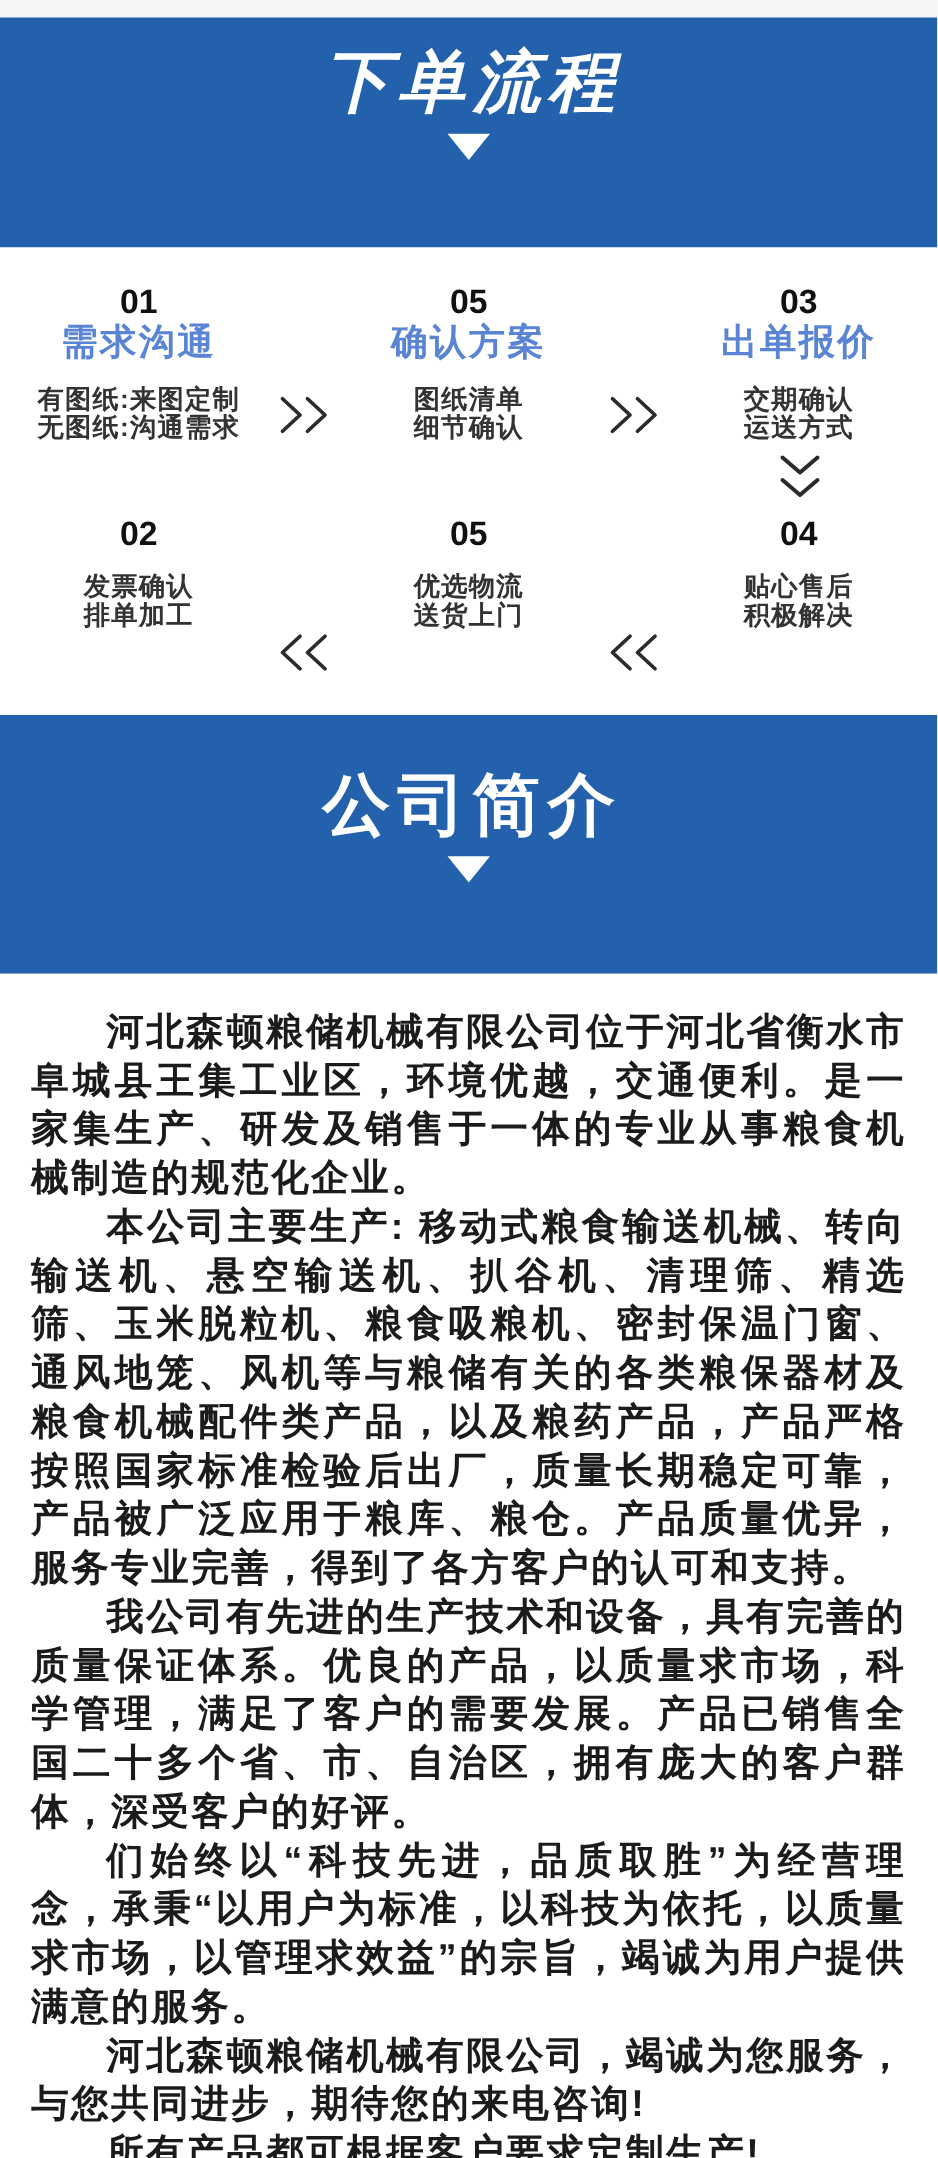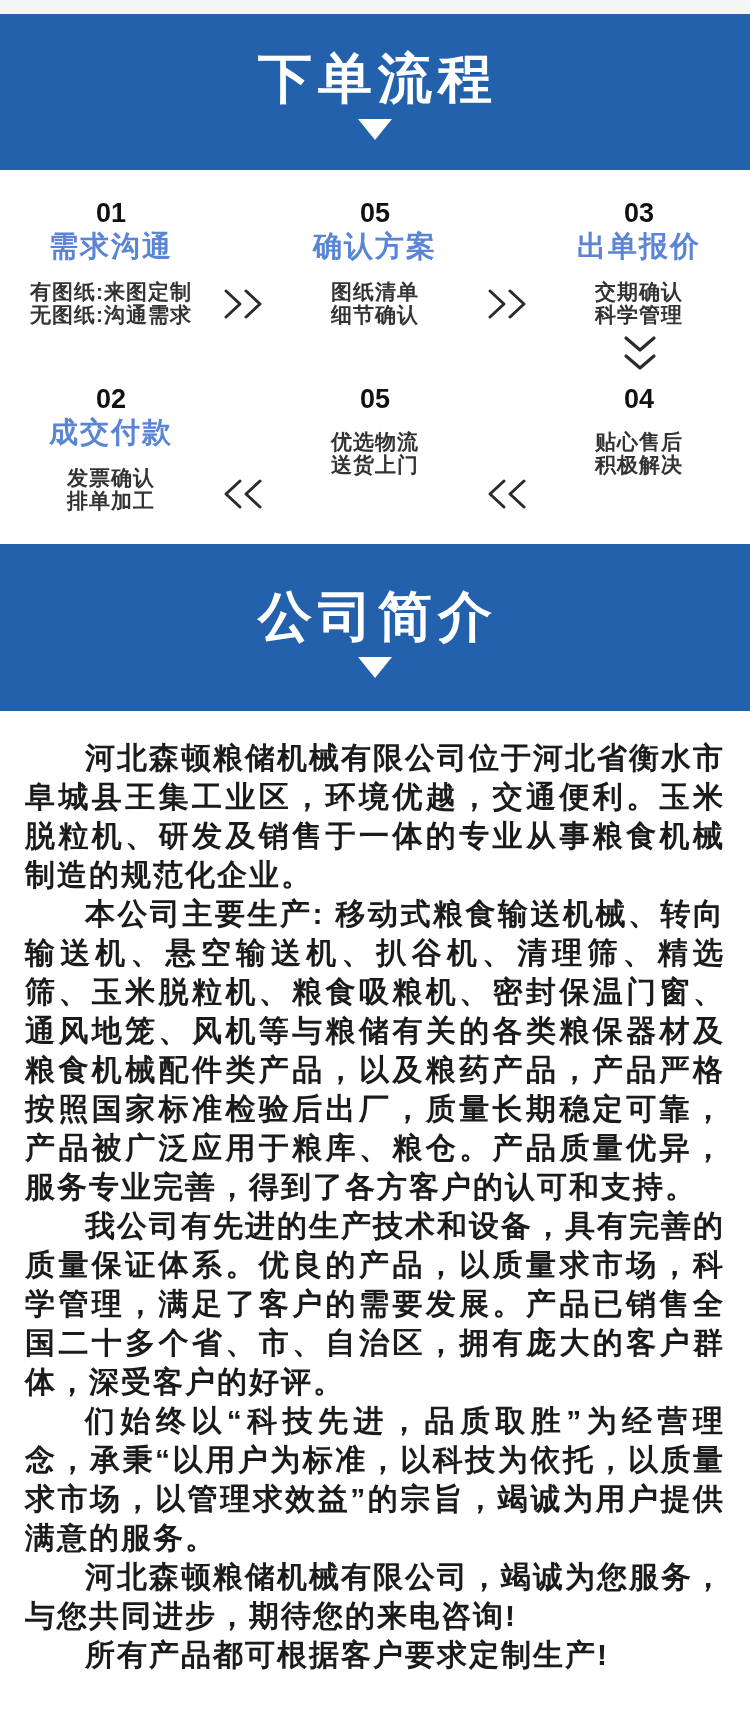--- a/index.html
+++ b/index.html
@@ -10,22 +10,22 @@
     font-family:"Liberation Sans", sans-serif;
     overflow:hidden;
   }
   .top-strip{height:14px;background:#f4f5f7;}
 
   
   .banner{
     background:var(--banner-blue,#2361ad);
     display:flex;flex-direction:column;align-items:center;
   }
-  .banner.order{height:156px;padding-top:36px;box-sizing:border-box;}
-  .banner.about-b{height:167px;padding-top:44px;box-sizing:border-box;}
+  .banner.order{height:184px;padding-top:24px;box-sizing:border-box;font-style:italic;}
+  .banner.about-b{height:207px;padding-top:44px;box-sizing:border-box;}
   .banner-title{
     margin:0;color:#ffffff;font-size:54px;line-height:56px;
     font-weight:bold;letter-spacing:6px;text-indent:6px;
   }
   .tri{
     width:0;height:0;margin-top:13px;
     border-left:17px solid transparent;
     border-right:17px solid transparent;
     border-top:21px solid #ffffff;
   }
@@ -117,38 +117,37 @@
         <svg width="46" height="36" viewBox="0 0 46 36" fill="none" stroke="#2b2b2b" stroke-width="3" stroke-linecap="round" stroke-linejoin="round">
           <polyline points="6,5 20,18 6,31"></polyline>
           <polyline points="26,5 40,18 26,31"></polyline>
         </svg>
       </div>
       <div class="step">
         <div class="step-num">03</div>
         <div class="step-title">出单报价</div>
         <div class="step-sub">
           <div>交期确认</div>
-          <div>科学管理</div>
+          <div>运送方式</div>
         </div>
       </div>
     </div>
 
     <div class="turn-row">
       <span class="turn-icon">
         <svg width="38" height="42" viewBox="0 0 38 42" fill="none" stroke="#2b2b2b" stroke-width="3.2" stroke-linecap="round" stroke-linejoin="round">
           <polyline points="5,4 19,16 33,4"></polyline>
           <polyline points="5,22 19,34 33,22"></polyline>
         </svg>
       </span>
     </div>
 
     <div class="steps-grid row2">
       <div class="step">
         <div class="step-num">02</div>
-        <div class="step-title">成交付款</div>
         <div class="step-sub">
           <div>发票确认</div>
           <div>排单加工</div>
         </div>
       </div>
       <div class="arrow">
         <svg width="46" height="36" viewBox="0 0 46 36" fill="none" stroke="#2b2b2b" stroke-width="3" stroke-linecap="round" stroke-linejoin="round">
           <polyline points="40,5 26,18 40,31"></polyline>
           <polyline points="20,5 6,18 20,31"></polyline>
         </svg>
@@ -176,21 +175,21 @@
     </div>
 
   </section>
 
   <section class="banner about-b">
     <h1 class="banner-title">公司简介</h1>
     <div class="tri"></div>
   </section>
 
   <section class="about">
-    <p>河北森顿粮储机械有限公司位于河北省衡水市阜城县王集工业区，环境优越，交通便利。玉米脱粒机、研发及销售于一体的专业从事粮食机械制造的规范化企业。</p>
+    <p>河北森顿粮储机械有限公司位于河北省衡水市阜城县王集工业区，环境优越，交通便利。是一家集生产、研发及销售于一体的专业从事粮食机械制造的规范化企业。</p>
     <p>本公司主要生产: 移动式粮食输送机械、转向输送机、悬空输送机、扒谷机、清理筛、精选筛、玉米脱粒机、粮食吸粮机、密封保温门窗、通风地笼、风机等与粮储有关的各类粮保器材及粮食机械配件类产品，以及粮药产品，产品严格按照国家标准检验后出厂，质量长期稳定可靠，产品被广泛应用于粮库、粮仓。产品质量优异，服务专业完善，得到了各方客户的认可和支持。</p>
     <p>我公司有先进的生产技术和设备，具有完善的质量保证体系。优良的产品，以质量求市场，科学管理，满足了客户的需要发展。产品已销售全国二十多个省、市、自治区，拥有庞大的客户群体，深受客户的好评。</p>
     <p>们始终以“科技先进，品质取胜”为经营理念，承秉“以用户为标准，以科技为依托，以质量求市场，以管理求效益”的宗旨，竭诚为用户提供满意的服务。</p>
     <p>河北森顿粮储机械有限公司，竭诚为您服务，与您共同进步，期待您的来电咨询!</p>
     <p>所有产品都可根据客户要求定制生产!</p>
   </section>
 
 </div>
 
 </body></html>

